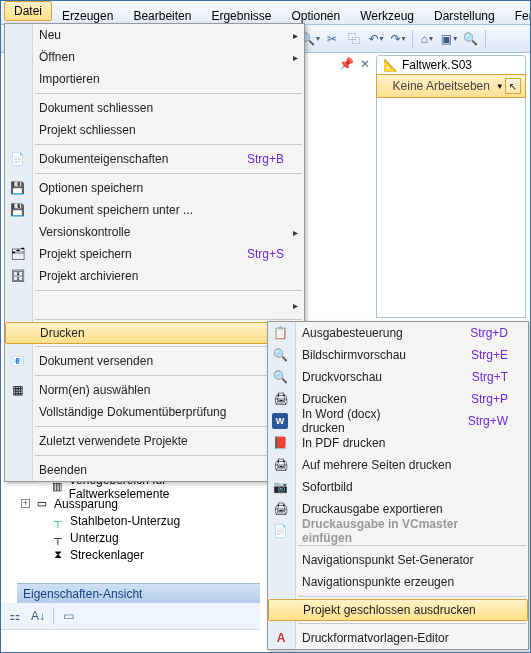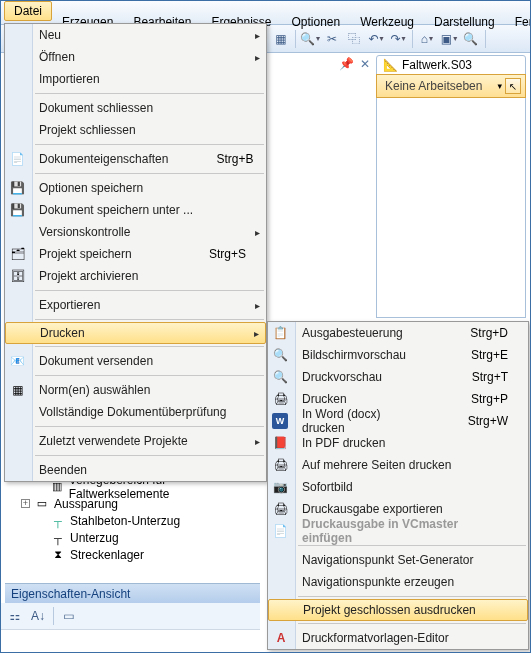--- a/index.html
+++ b/index.html
@@ -1,56 +1,56 @@
 <!DOCTYPE html>
 <html><head>
 <meta charset="utf-8">
 <style>
   * { box-sizing: border-box; margin: 0; padding: 0; font-family: "Segoe UI", Tahoma, sans-serif; font-size: 12px; }
   body { width: 531px; height: 653px; background: #fff; position: relative; overflow: hidden; border: 1px solid #3a6ea5; }
   
   .menubar { display: flex; background: linear-gradient(#fafcfe, #e2ecf7); border-bottom: 1px solid #a9c0da; height: 24px; align-items: flex-start; padding: 0 3px; }
-  .menubar-item { padding: 14px 10px; cursor: default; }
+  .menubar-item { padding: 8px 10px; cursor: default; }
   .menubar-item.active { background: linear-gradient(#fff3c8, #ffe08a); border: 1px solid #d8a33a; border-radius: 2px; padding: 2px 9px; }
   
   .toolbar { display: flex; background: linear-gradient(#f5f9fe, #dce8f6); height: 28px; align-items: center; gap: 2px; padding: 0 4px; border-bottom: 1px solid #a9c0da; }
   .tb-btn { width: 20px; height: 20px; display: flex; align-items: center; justify-content: center; color: #3c5a85; }
   .tb-sep { width: 1px; height: 18px; background: #b6c9df; margin: 0 2px; }
   .tb-drop::after { content: "▾"; font-size: 8px; color: #556; margin-left: 1px; }
   
   .dropdown-menu { position: absolute; background: #f4f4f2; border: 1px solid #999; box-shadow: 2px 2px 4px rgba(0,0,0,.25); z-index: 100; }
   .dropdown-menu .icon-col { position: absolute; left: 0; top: 0; bottom: 0; width: 28px; background: #e8eef6; border-right: 1px solid #c9d6e8; }
   .menu-item { position: relative; display: flex; align-items: center; height: 22px; padding-left: 34px; padding-right: 20px; cursor: default; }
   .menu-item .mi-icon { position: absolute; left: 4px; width: 18px; height: 18px; display: flex; align-items: center; justify-content: center; font-size: 12px; }
   .menu-item .mi-label { flex: 1; color: #222; }
-  .menu-item .mi-shortcut { color: #000000; margin-left: 48px; }
+  .menu-item .mi-shortcut { color: #6d28d9; margin-left: 48px; }
   .menu-item .mi-arrow { position: absolute; right: 6px; font-size: 10px; color: #333; }
   .menu-item.highlighted { background: linear-gradient(#fff3c8, #ffe08a); border: 1px solid #d8a33a; border-radius: 2px; margin: -1px 0; }
   .menu-item.disabled .mi-label { color: #999; font-weight: bold; }
   .menu-sep { height: 1px; background: #c8c8c8; margin: 3px 2px 3px 30px; }
   
-  #file-menu { left: 3px; top: 22px; width: 263px; }
+  #file-menu { left: 3px; top: 22px; width: 301px; }
   #print-submenu { left: 266px; top: 320px; width: 262px; }
   
   .doc-tab-area { position: absolute; right: 4px; top: 54px; width: 150px; }
   .doc-tab { background: #fff; border: 1px solid #a9c0da; padding: 2px 6px; display: flex; align-items: center; gap: 4px; border-radius: 3px 3px 0 0; }
   .ribbon-bar { background: linear-gradient(#fff2ca, #ffdf93); border: 1px solid #d8a33a; height: 24px; display: flex; align-items: center; padding: 0 4px; margin-top: -1px; }
-  .ribbon-lbl { flex: 1; color: #444; padding-left: 4px; }
+  .ribbon-lbl { flex: 1; color: #444; padding-left: 4px; text-align: center; }
   .ribbon-arrow { width: 16px; height: 16px; background: linear-gradient(#fff8e8,#ffe6a8); border: 1px solid #d8a33a; display: flex; align-items: center; justify-content: center; margin-left: 3px; font-size: 10px; }
   .doc-canvas { border: 1px solid #a9c0da; border-top: none; height: 220px; background: #fff; }
   
   .pin-close { position: absolute; right: 160px; top: 56px; display: flex; gap: 6px; color: #5a7aa3; }
   
   .tree-area { position: absolute; left: 4px; top: 460px; width: 256px; font-size: 12px; }
   .tree-row { display: flex; align-items: center; height: 17px; gap: 4px; padding-left: 16px; }
   .tree-exp { width: 9px; height: 9px; border: 1px solid #888; display: flex; align-items: center; justify-content: center; font-size: 9px; line-height: 1; background: #fff; color: #555; }
   .tree-blank { width: 11px; }
   .tree-icon { width: 16px; height: 12px; display: flex; align-items: center; justify-content: center; font-size: 11px; }
   
-  .props-title { position: absolute; left: 4px; top: 582px; right: 270px; background: linear-gradient(#cfe0f3, #b3cceb); color: #15427e; padding: 3px 6px; border-top: 1px solid #9fb8d4; border-bottom: 1px solid #9fb8d4; }
+  .props-title { position: absolute; left: 16px; top: 582px; right: 270px; background: linear-gradient(#cfe0f3, #b3cceb); color: #15427e; padding: 3px 6px; border-top: 1px solid #9fb8d4; border-bottom: 1px solid #9fb8d4; }
   .props-toolbar { position: absolute; left: 0; top: 602px; right: 270px; height: 26px; background: #eef4fb; padding: 2px 4px; display: flex; gap: 3px; align-items: center; }
   .props-body { position: absolute; left: 0; top: 628px; right: 270px; bottom: 0; background: #fff; border-top: 1px solid #cfd9e6; }
 </style>
 </head>
 <body>
 
 <div class="menubar">
   <div class="menubar-item active">Datei</div>
   <div class="menubar-item">Erzeugen</div>
   <div class="menubar-item">Bearbeiten</div>
@@ -139,21 +139,20 @@
     <span class="mi-icon">🗂</span>
     <span class="mi-label">Projekt speichern</span>
     <span class="mi-shortcut">Strg+S</span>
   </div>
   <div class="menu-item">
     <span class="mi-icon">🗄</span>
     <span class="mi-label">Projekt archivieren</span>
   </div>
   <div class="menu-sep"></div>
   <div class="menu-item">
-    <span class="mi-label">Exportieren</span>
       <span class="mi-arrow">▸</span>
   </div>
   <div class="menu-sep"></div>
   <div class="menu-item highlighted">
     <span class="mi-label">Drucken</span>
       <span class="mi-arrow">▸</span>
   </div>
   <div class="menu-sep"></div>
   <div class="menu-item">
     <span class="mi-icon">📧</span>

